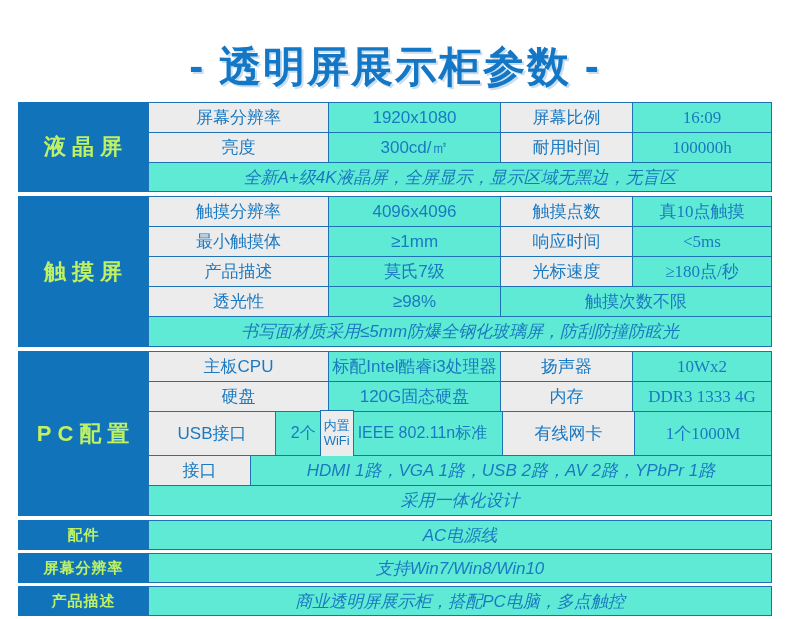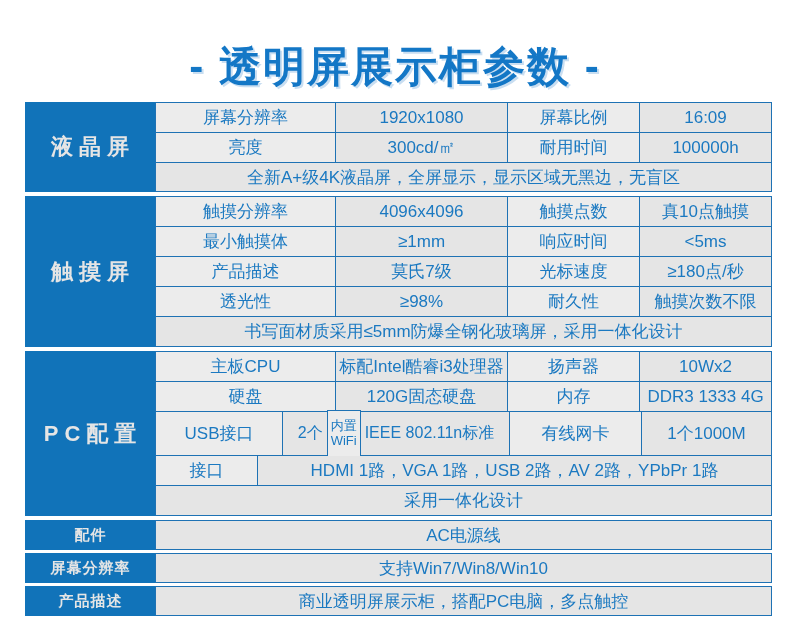--- a/index.html
+++ b/index.html
@@ -11,40 +11,40 @@
   .title{
     height:70px;padding-top:32px;
     display:flex;align-items:center;justify-content:center;
     font-size:42px;font-weight:bold;color:#1377c6;letter-spacing:2px;
     text-shadow:2px 2px 0 #c9def1;
   }
   .spec-table{margin:0 18px;}
   .sec{display:flex;margin-bottom:4px;}
   .sec.small{margin-bottom:3px;}
   .cat{
-    flex:0 0 130px;background:#1173b9;color:#e5e5e5;
+    flex:0 0 130px;background:#1173b9;color:#bef264;
     display:flex;align-items:center;justify-content:center;
-    font-weight:bold;font-size:22px;letter-spacing:6px;text-indent:6px;margin-left:7px;
+    font-weight:bold;font-size:22px;letter-spacing:6px;text-indent:6px;
   }
   .cat.sm{font-size:15px;letter-spacing:1px;text-indent:1px;}
   .rows{flex:1;display:flex;flex-direction:column;border-top:1px solid #1e72b4;}
   .row{display:flex;border-bottom:1px solid #1e72b4;}
   .cell{
     box-sizing:border-box;display:flex;align-items:center;justify-content:center;
     border-left:1px solid #1e72b4;color:#1b79c1;font-size:17px;
-    background:#e5e5e5;white-space:nowrap;
+    background:#5eead4;white-space:nowrap;
   }
   .row .cell:last-child{border-right:1px solid #1e72b4;}
   .lab{background:#ececec;}
   .h29{height:29px;} .h43{height:43px;} .h28{height:28px;}
   .w-lab1{flex:0 0 180px;} .w-val1{flex:0 0 172px;}
-  .w-lab2{flex:0 0 132px;} .w-val2{flex:1;}
+  .w-lab2{flex:0 0 132px;} .w-val2{flex:1;font-family:Liberation Serif, serif;}
   .w-lab-usb{flex:0 0 127px;} .w-usb{flex:0 0 227px;}
   .w-lab-port{flex:0 0 102px;}
-  .note{flex:1;}
+  .note{flex:1;font-style:italic;}
   .usb-compound{gap:4px;font-size:16px;}
   .wifi-box{
     background:#ececec;border:1px solid #1e72b4;
     font-size:13px;line-height:1.1;padding:8px 3px;text-align:center;
     white-space:pre-line;color:#1b79c1;
   }
 </style>
 </head>
 <body>
 
@@ -91,25 +91,24 @@
         </div>
         <div class="row h29">
           <div class="cell lab w-lab1">产品描述</div>
           <div class="cell w-val1">莫氏7级</div>
           <div class="cell lab w-lab2">光标速度</div>
           <div class="cell w-val2">≥180点/秒</div>
         </div>
         <div class="row h29">
           <div class="cell lab w-lab1">透光性</div>
           <div class="cell w-val1">≥98%</div>
-          <div class="cell lab w-lab2">耐久性</div>
           <div class="cell w-val2">触摸次数不限</div>
         </div>
         <div class="row h29">
-          <div class="cell note">书写面材质采用≤5mm防爆全钢化玻璃屏，采用一体化设计</div>
+          <div class="cell note">书写面材质采用≤5mm防爆全钢化玻璃屏，防刮防撞防眩光</div>
         </div>
       </div>
     </section>
 
     <section class="sec">
       <div class="cat">PC配置</div>
       <div class="rows">
         <div class="row h29">
           <div class="cell lab w-lab1">主板CPU</div>
           <div class="cell w-val1">标配Intel酷睿i3处理器</div>

